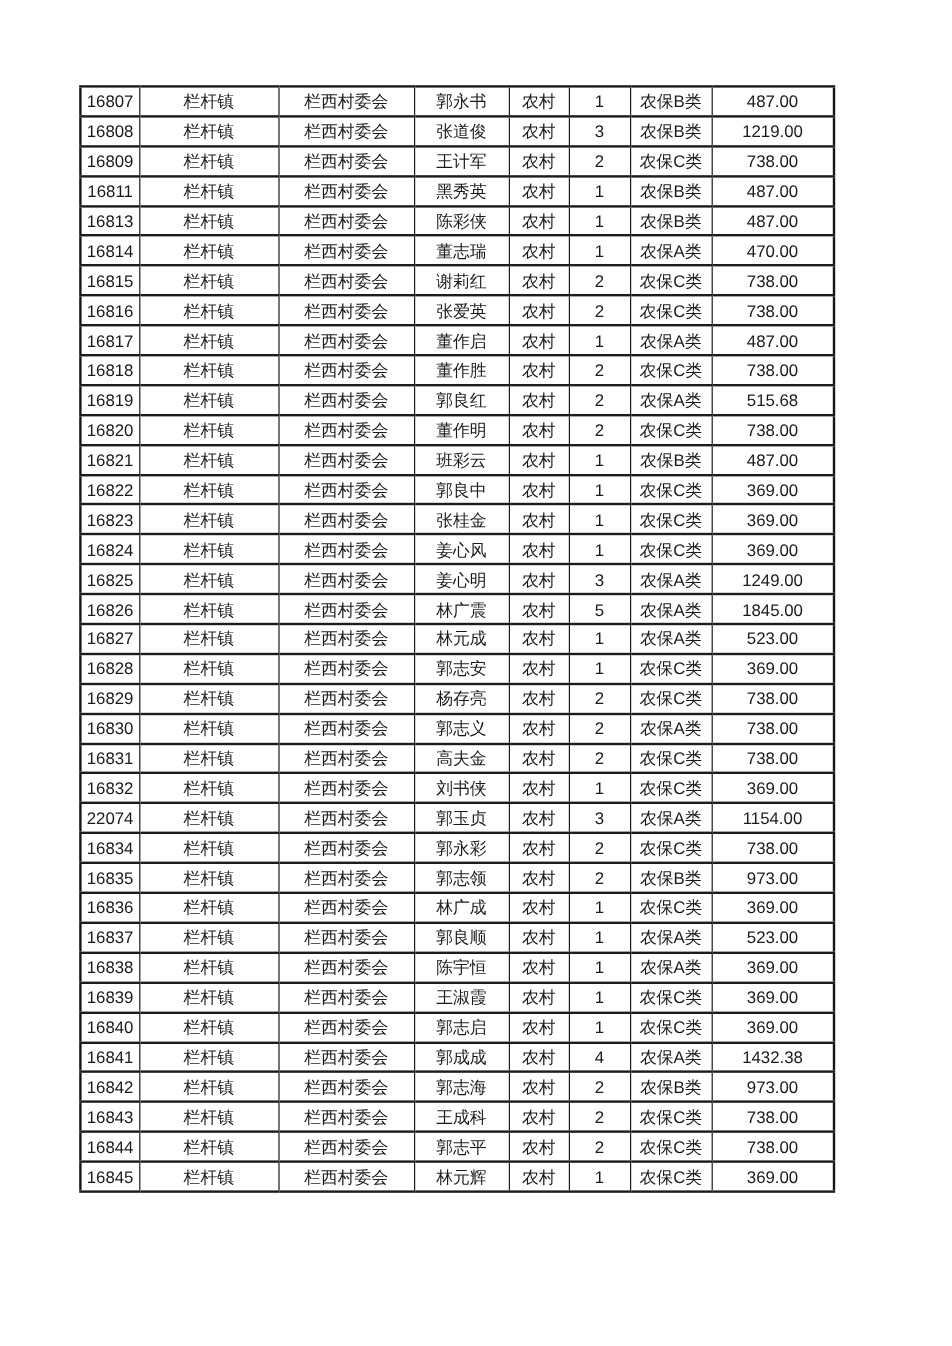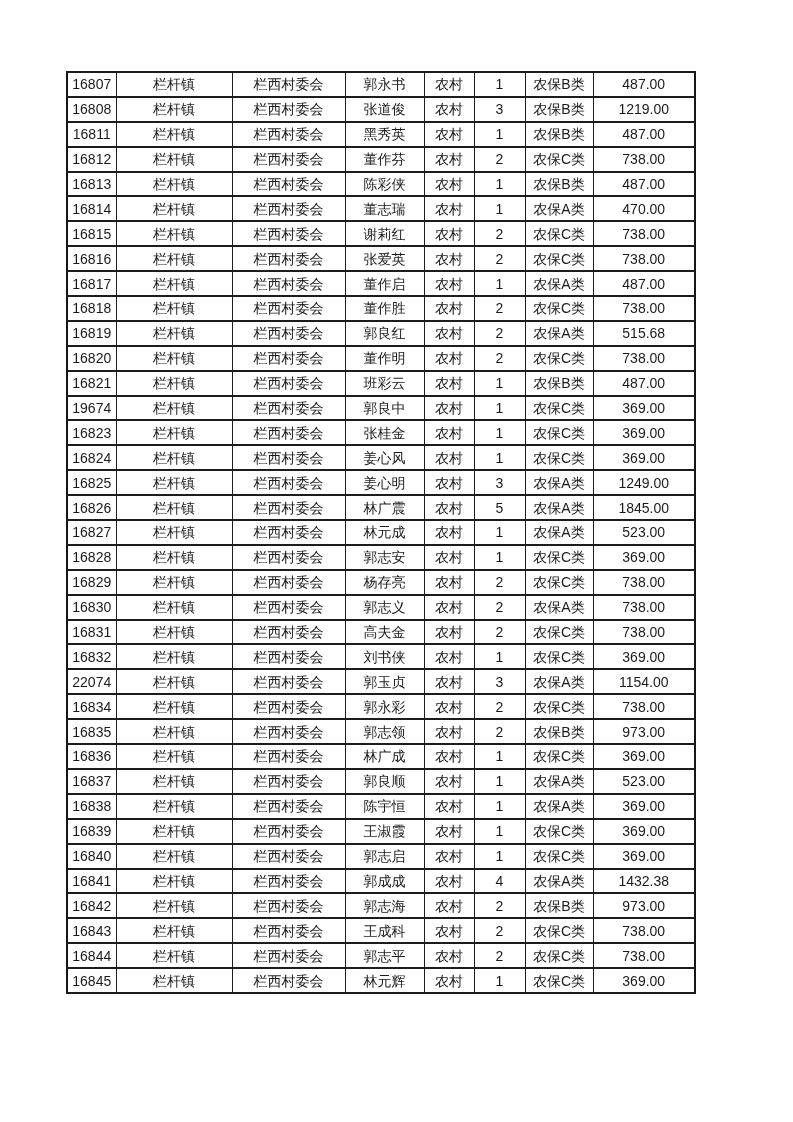--- a/index.html
+++ b/index.html
@@ -68,40 +68,40 @@
           <td>16808</td>
           <td>栏杆镇</td>
           <td>栏西村委会</td>
           <td>张道俊</td>
           <td>农村</td>
           <td>3</td>
           <td>农保B类</td>
           <td>1219.00</td>
         </tr>
         <tr>
+          <td>16809</td>
+          <td>栏杆镇</td>
+          <td>栏西村委会</td>
+          <td>王计军</td>
+          <td>农村</td>
+          <td>2</td>
+          <td>农保C类</td>
+          <td>738.00</td>
+        </tr>
+        <tr>
           <td>16811</td>
           <td>栏杆镇</td>
           <td>栏西村委会</td>
           <td>黑秀英</td>
           <td>农村</td>
           <td>1</td>
           <td>农保B类</td>
           <td>487.00</td>
         </tr>
         <tr>
-          <td>16812</td>
-          <td>栏杆镇</td>
-          <td>栏西村委会</td>
-          <td>董作芬</td>
-          <td>农村</td>
-          <td>2</td>
-          <td>农保C类</td>
-          <td>738.00</td>
-        </tr>
-        <tr>
           <td>16813</td>
           <td>栏杆镇</td>
           <td>栏西村委会</td>
           <td>陈彩侠</td>
           <td>农村</td>
           <td>1</td>
           <td>农保B类</td>
           <td>487.00</td>
         </tr>
         <tr>
@@ -178,21 +178,21 @@
           <td>16821</td>
           <td>栏杆镇</td>
           <td>栏西村委会</td>
           <td>班彩云</td>
           <td>农村</td>
           <td>1</td>
           <td>农保B类</td>
           <td>487.00</td>
         </tr>
         <tr>
-          <td>19674</td>
+          <td>16822</td>
           <td>栏杆镇</td>
           <td>栏西村委会</td>
           <td>郭良中</td>
           <td>农村</td>
           <td>1</td>
           <td>农保C类</td>
           <td>369.00</td>
         </tr>
         <tr>
           <td>16823</td>

